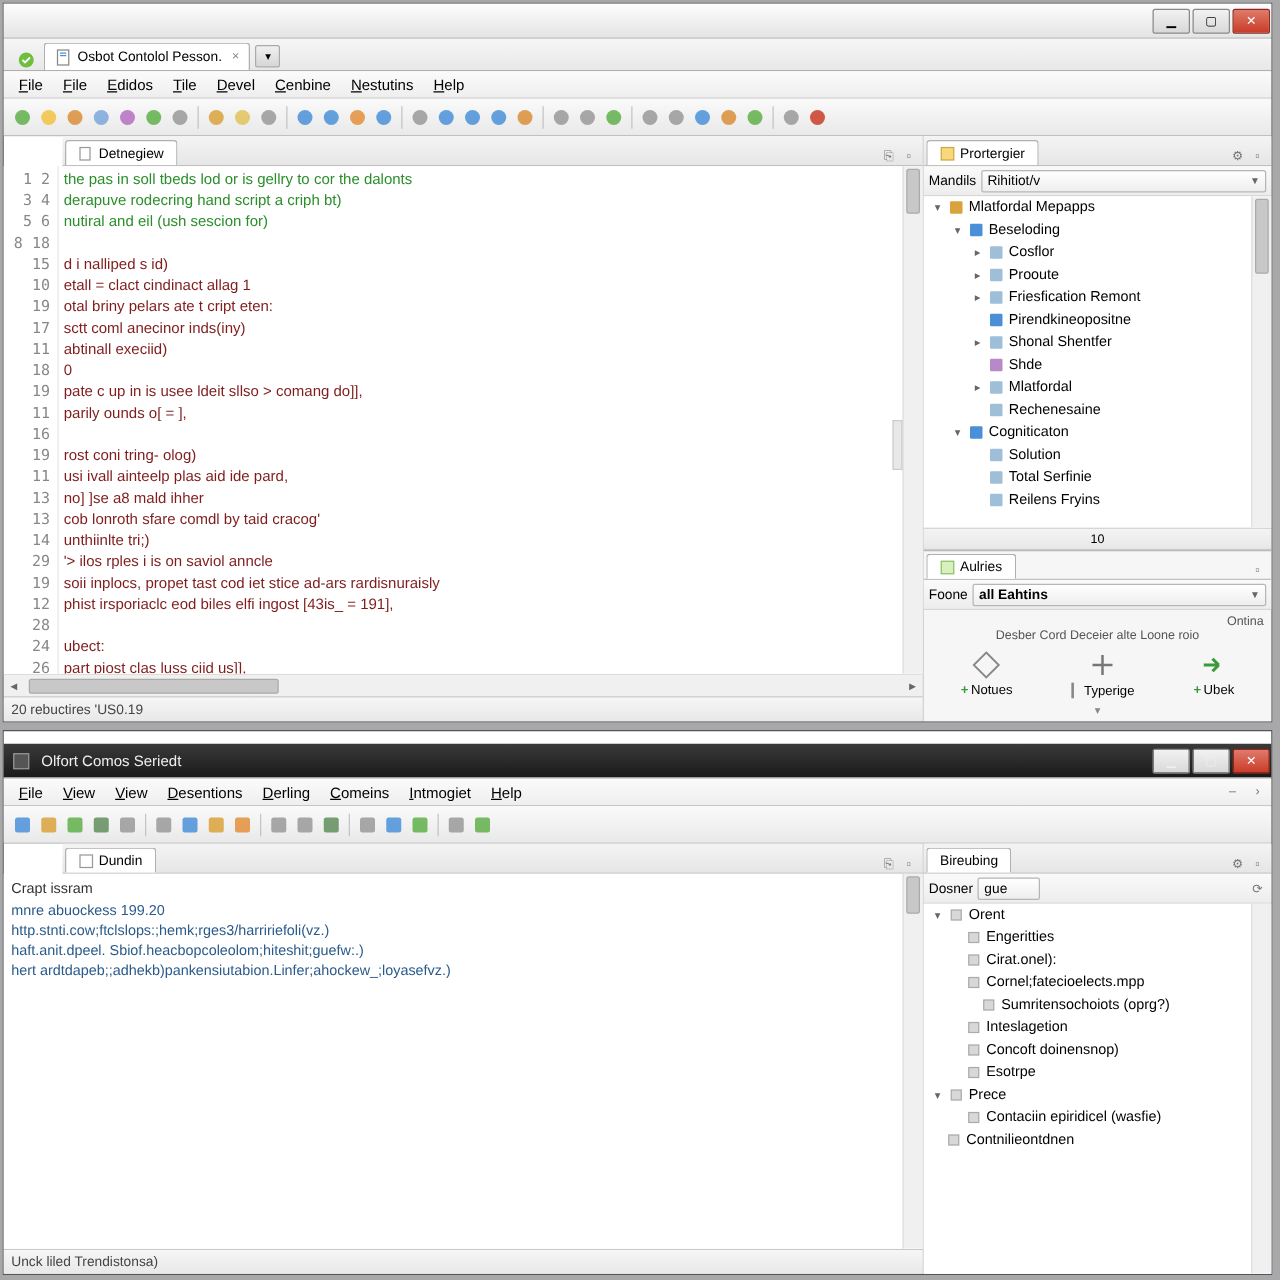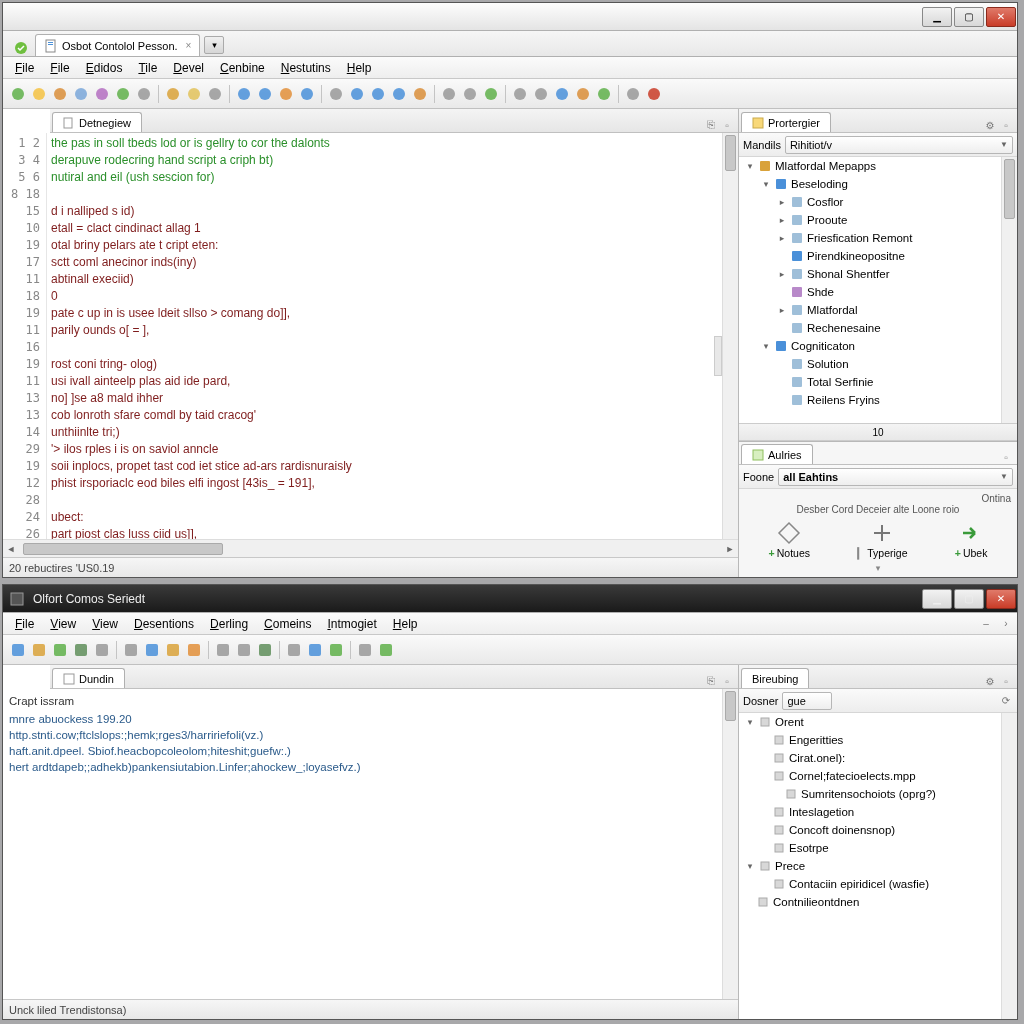--- a/index.html
+++ b/index.html
@@ -1,19 +1,19 @@
 <!DOCTYPE html>
 <html><head>
 <meta charset="utf-8">
 <style>
 * { box-sizing: border-box; margin: 0; padding: 0; font-family: "Segoe UI", Tahoma, sans-serif; }
 body { background: #a8a8aa; width: 1024px; height: 1024px; overflow: hidden; font-size: 12px; }
 .window { background: #fff; border: 1px solid #555; position: absolute; display: flex; flex-direction: column; }
 .titlebar { height: 28px; background: linear-gradient(#fdfdfd,#e4e4e4); display: flex; align-items: center; border-bottom: 1px solid #b0b0b0; }
-.titlebar.dark { background: linear-gradient(#3a3a3a,#1a1a1a); color: #eee; }
+.titlebar.dark { background: linear-gradient(#3a3a3a,#1a1a1a); color: #eee; margin-top: 10px; }
 .app-icon { width: 16px; height: 16px; margin: 0 6px; }
 .win-title { flex: 1; font-size: 12px; padding-left: 2px; }
 .win-btns { display: flex; }
 .win-btn { width: 30px; height: 20px; margin: 0 1px; background: linear-gradient(#f2f2f2,#d8d8d8); border: 1px solid #888; border-radius: 2px; display: flex; align-items: center; justify-content: center; font-size: 10px; cursor: pointer; }
 .win-btn.close { background: linear-gradient(#e07a6a,#c93c28); color: #fff; border-color: #8b2a1c; }
 .tabstrip { height: 26px; background: linear-gradient(#f6f6f6,#e8e8e8); display: flex; align-items: flex-end; border-bottom: 1px solid #b0b0b0; padding-left: 4px; }
 .tab { height: 22px; background: #fff; border: 1px solid #b0b0b0; border-bottom: none; border-radius: 3px 3px 0 0; padding: 2px 8px; display: flex; align-items: center; gap: 4px; font-size: 11px; margin-right: 2px; }
 .tab .x { color: #888; font-size: 10px; margin-left: 4px; cursor: pointer; }
 .newtab { width: 20px; height: 18px; background: linear-gradient(#f0f0f0,#d6d6d6); border: 1px solid #aaa; border-radius: 2px; margin-left: 2px; margin-bottom: 2px; display: flex; align-items: center; justify-content: center; font-size: 9px; cursor: pointer; }
 .menubar { height: 22px; background: linear-gradient(#fbfbfb,#eee); border-bottom: 1px solid #c8c8c8; display: flex; align-items: center; padding: 0 4px; }

